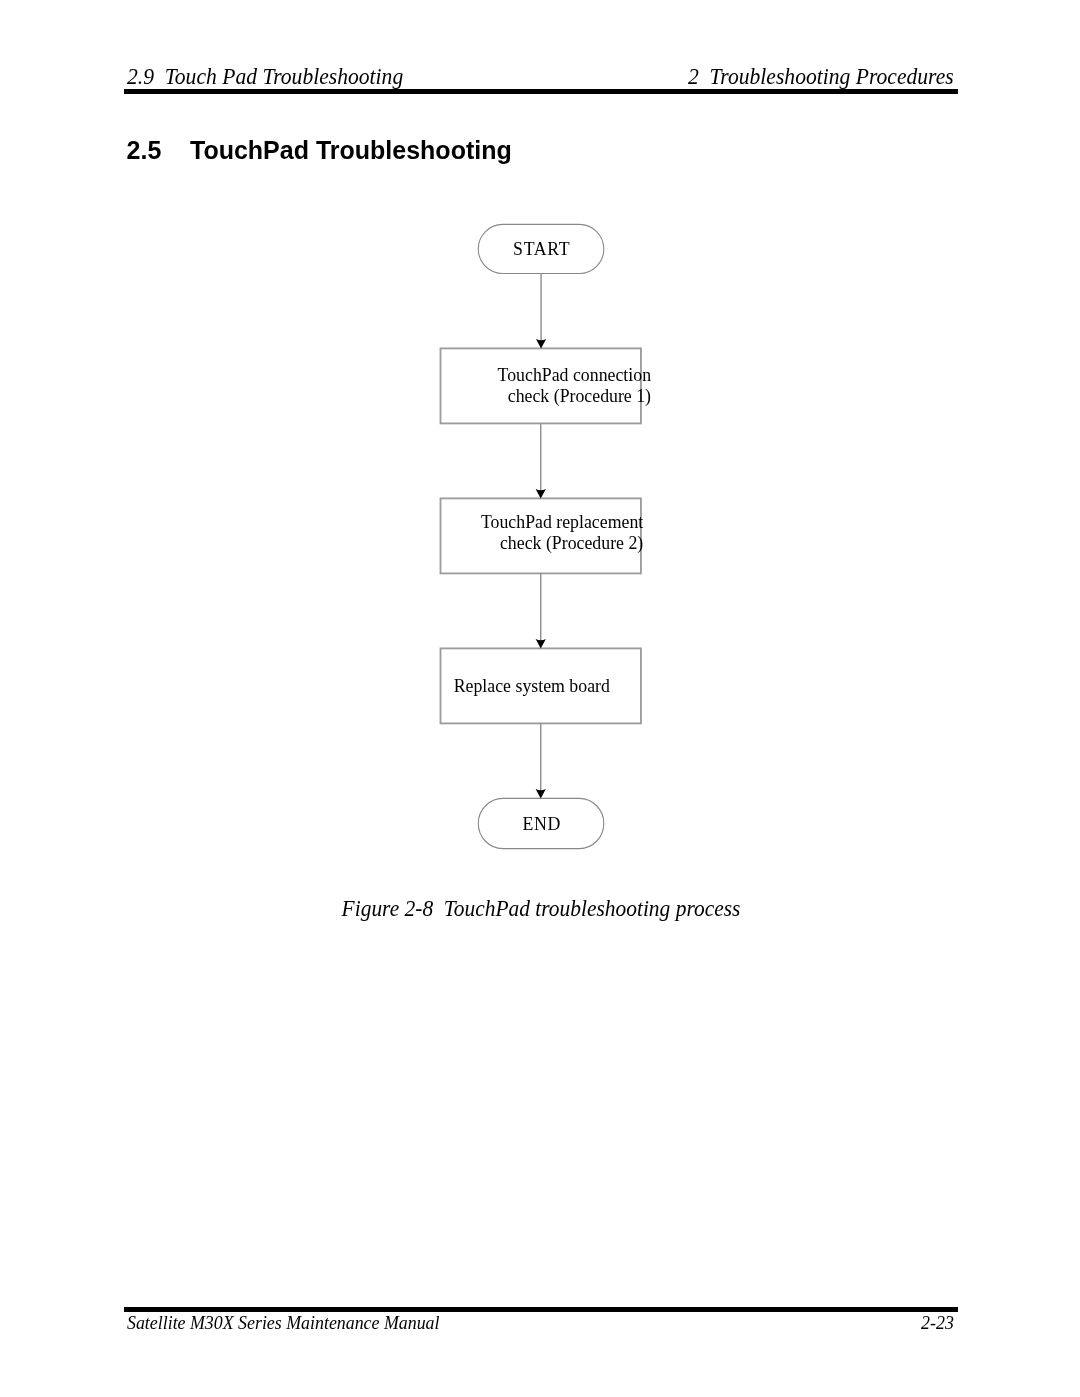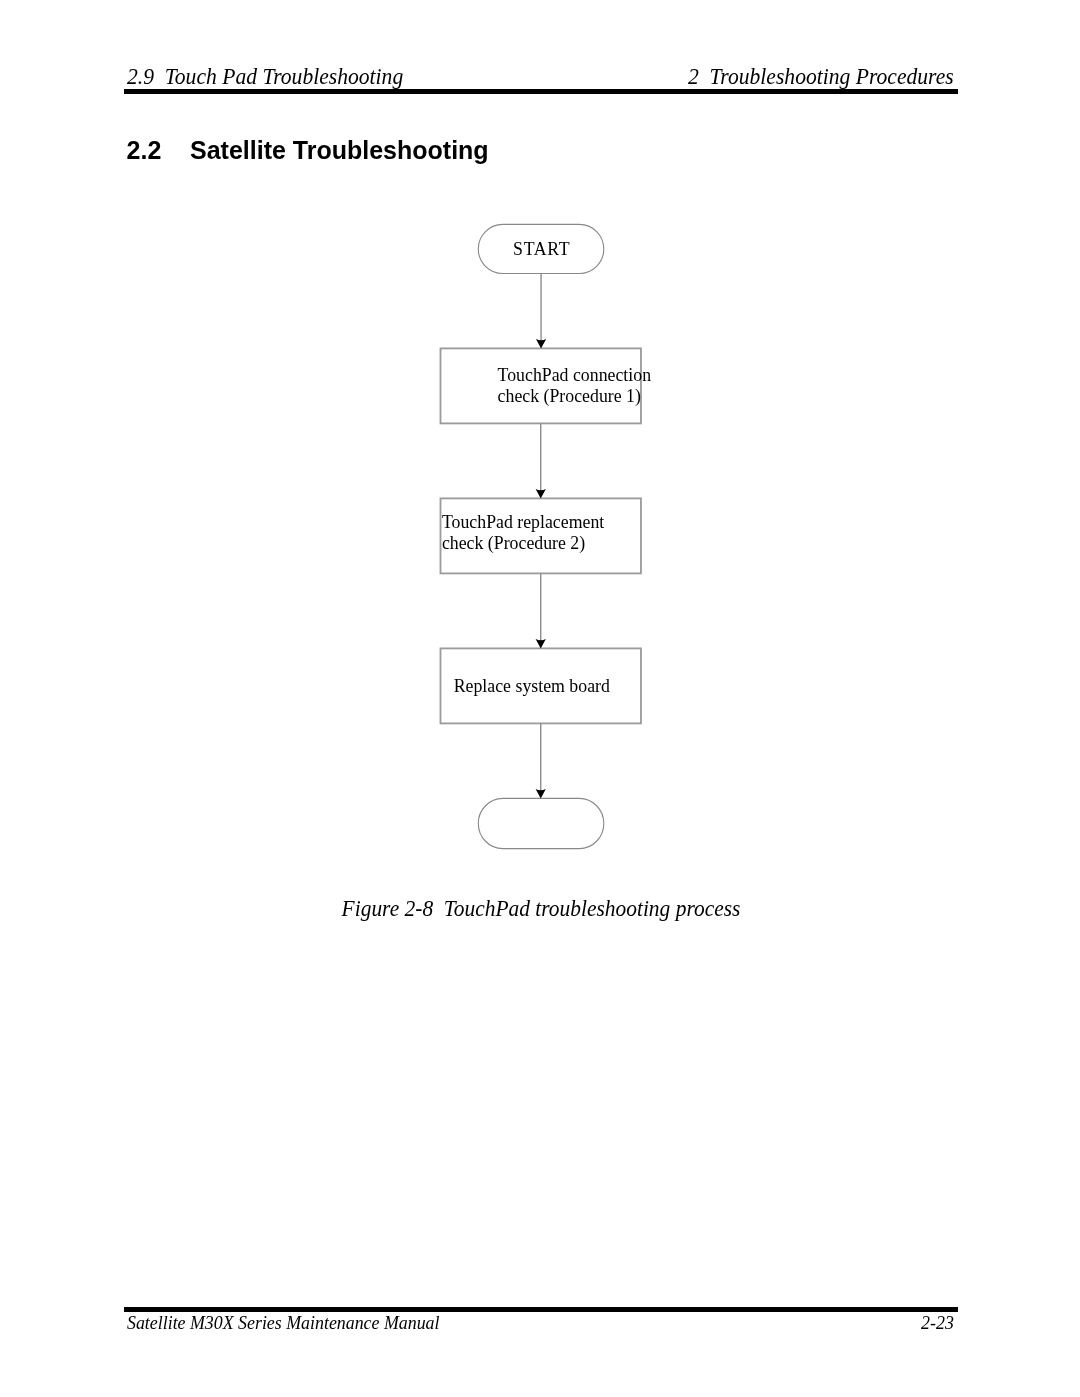--- a/index.html
+++ b/index.html
@@ -27,21 +27,21 @@
 
   
   .sec-head { position:absolute; left:126.6px; top:138.3px; font-family:"Liberation Sans", sans-serif;
               font-weight:bold; font-size:25px; line-height:25px; white-space:pre; }
   .sec-head .num { display:inline-block; width:63.4px; }
 
   
   .chart { position:absolute; left:0; top:0; width:1080px; height:1397px; }
 
   .node { position:absolute; box-sizing:border-box; display:flex; align-items:center; justify-content:center;
-          text-align:left; font-size:19.1px; line-height:21px; }
+          text-align:right; font-size:19.1px; line-height:21px; }
   .node > span { display:block; transform:scaleX(0.932) translateY(-1px); }
   .node.term > span { transform:scaleX(0.932) translateY(0.2px);
                       letter-spacing:0.72px; margin-right:-0.72px; }
 
   
   .caption { position:absolute; left:1.3px; top:896.5px; width:1080px; text-align:center;
              font-style:italic; font-size:23px; line-height:23px; white-space:pre;
              transform:scaleX(0.932); transform-origin:center top; }
 
   
@@ -55,21 +55,21 @@
 </style>
 </head>
 <body>
 
 <div class="page">
 
   <span class="runhead-left">2.9  Touch Pad Troubleshooting</span>
   <span class="runhead-right">2  Troubleshooting Procedures</span>
   <div class="rule-top"></div>
 
-  <div class="sec-head"><span class="num">2.2</span><span>Satellite Troubleshooting</span></div>
+  <div class="sec-head"><span class="num">2.5</span><span>TouchPad Troubleshooting</span></div>
 
   <svg class="chart" viewBox="0 0 1080 1397" width="1080" height="1397">
     <rect fill="none" rx="24.5" ry="24.55" stroke="#888888" stroke-width="1.1" x="478.3" y="224.4" width="125.5" height="49.1"></rect>
     <rect fill="none" stroke="#9c9c9c" stroke-width="1.85" x="440.5" y="348.4" width="200.45" height="75"></rect>
     <rect fill="none" stroke="#9c9c9c" stroke-width="1.85" x="440.5" y="498.4" width="200.45" height="75"></rect>
     <rect fill="none" stroke="#9c9c9c" stroke-width="1.85" x="440.5" y="648.4" width="200.45" height="75"></rect>
     <rect fill="none" rx="24.5" ry="25.1" stroke="#888888" stroke-width="1.1" x="478.3" y="798.4" width="125.5" height="50.2"></rect>
     <g>
       <line x1="541.05" y1="273.5" x2="541.05" y2="341.4" stroke="#8c8c8c" stroke-width="1.4"></line>
       <path d="M 541.05 348.4 L 535.9499999999999 339 Q 541.05 341.4 546.15 339 Z" fill="#000000"></path>
@@ -87,25 +87,28 @@
       <path d="M 540.725 798.4 L 535.625 789 Q 540.725 791.4 545.825 789 Z" fill="#000000"></path>
     </g>
   </svg>
 
   <div class="node term" style="left: 478.3px; top: 224.4px; width: 125.5px; height: 49.1px;">
       <span>START</span>
     </div>
   <div class="node proc" style="left: 440.5px; top: 348.4px; width: 200.45px; height: 75px; margin-left: 34px;">
       <span>TouchPad connection<br>check (Procedure 1)</span>
     </div>
-  <div class="node proc" style="left: 423px; top: 498.4px; width: 200.45px; height: 69px;">
+  <div class="node proc" style="left: 462px; top: 498.4px; width: 200.45px; height: 69px;">
       <span>TouchPad replacement<br>check (Procedure 2)</span>
     </div>
   <div class="node proc" style="left: 440.5px; top: 648.4px; width: 182px; height: 75px;">
       <span style="transform: scaleX(0.932) translateY(0.4px);">Replace system board</span>
+    </div>
+  <div class="node term" style="left: 478.3px; top: 798.4px; width: 125.5px; height: 50.2px;">
+      <span>END</span>
     </div>
 
   <div class="caption">Figure 2-8  TouchPad troubleshooting process</div>
 
   <div class="rule-bot"></div>
   <span class="footer-left">Satellite M30X Series Maintenance Manual</span>
   <span class="footer-right">2-23</span>
 </div>
 
 </body></html>

